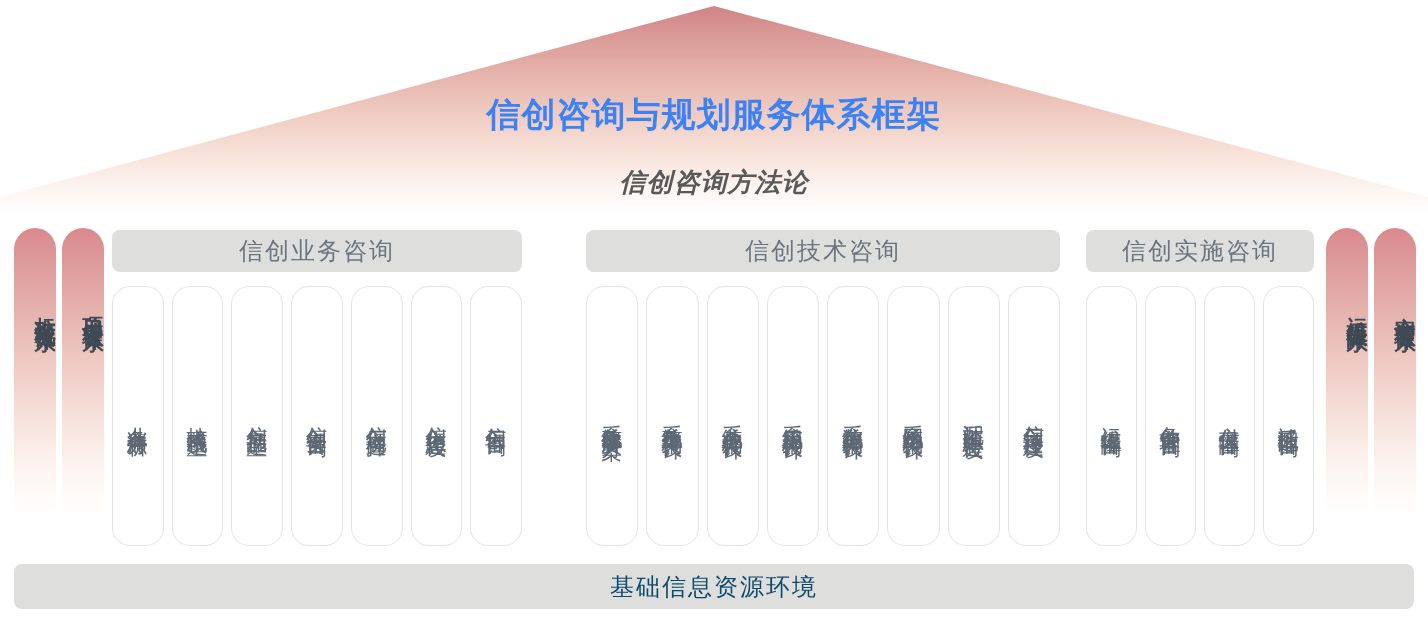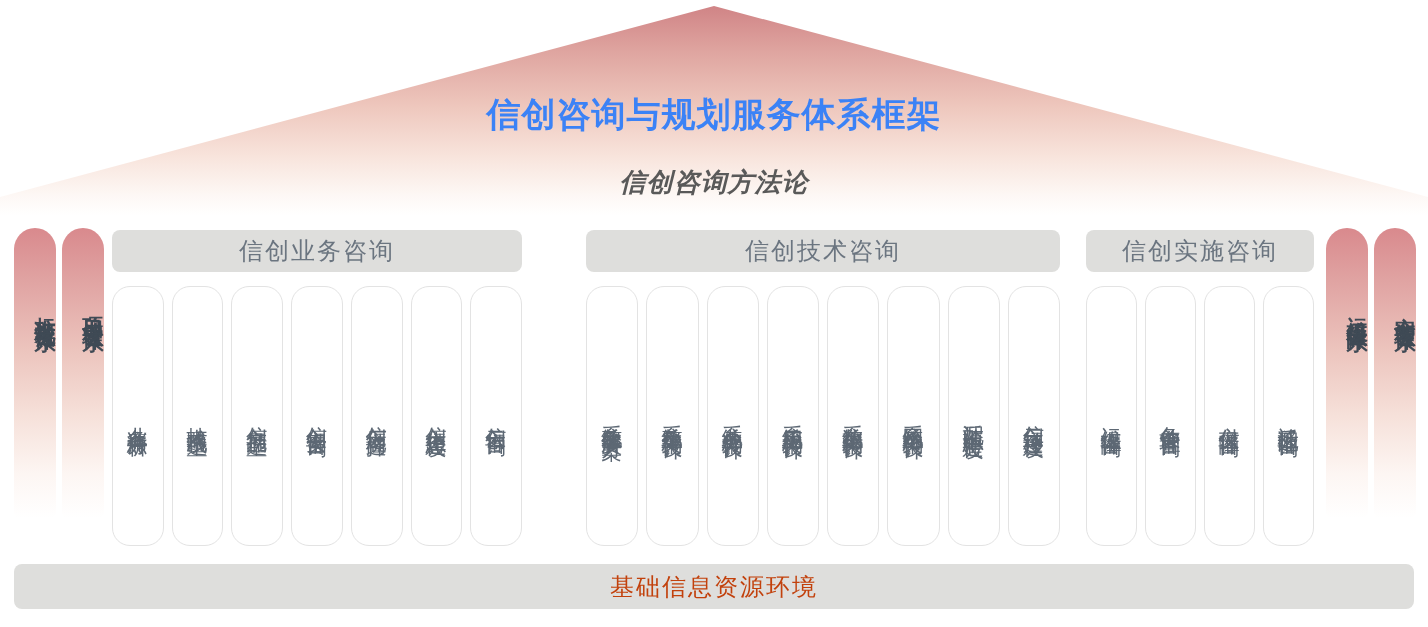--- a/index.html
+++ b/index.html
@@ -143,21 +143,21 @@
     height: 45px;
     border-radius: 8px;
     background: #dededc;
     display: flex;
     align-items: center;
     justify-content: center;
     box-sizing: border-box;
   }
   .base-bar-text {
     font-size: 24px;
-    color: #c2410c;
+    color: #0c4a6e;
     letter-spacing: 2px;
   }
 </style>
 </head>
 <body>
 
 <svg class="roof" viewBox="0 0 1428 215" preserveAspectRatio="none">
   <defs>
     <linearGradient id="roofGrad" x1="0" y1="0" x2="0" y2="1">
       <stop offset="0%" stop-color="#d08486"></stop>

